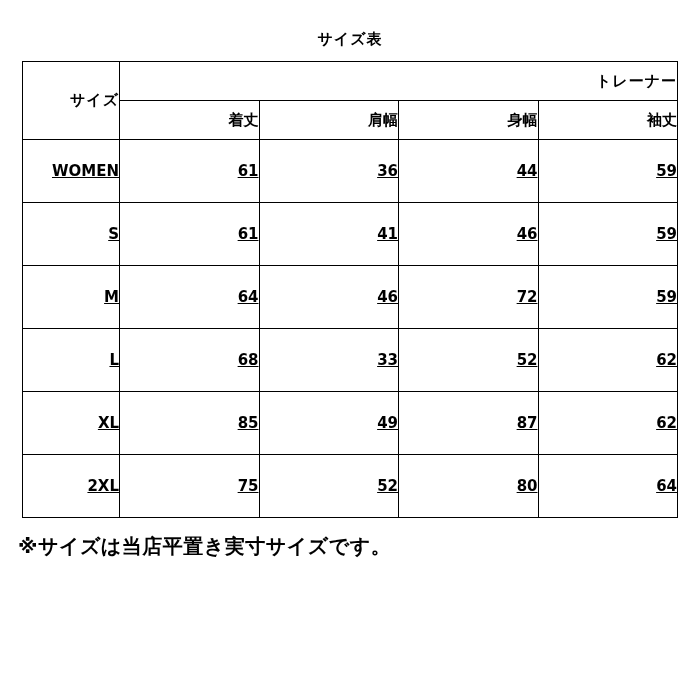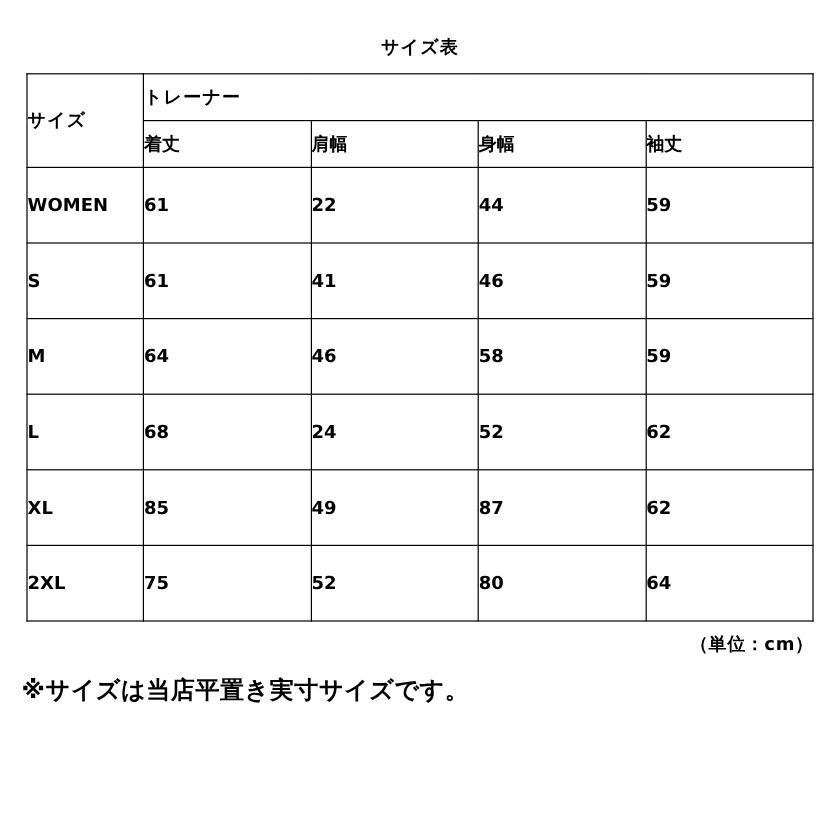--- a/index.html
+++ b/index.html
@@ -33,36 +33,37 @@
     padding: 0 22px;
   }
   table.size-table {
     border-collapse: collapse;
     width: 656px;
     table-layout: fixed;
   }
   table.size-table td,
   table.size-table th {
     border: 1px solid #000000;
-    text-align: left;
+    text-align: right;
     vertical-align: middle;
     font-size: 15px;
     font-weight: bold;
     padding: 0;
   }
   .row-head td,
   .row-head th {
     height: 38px;
   }
   .row-sub td,
   .row-sub th {
     height: 38px;
   }
   .row-data td {
     height: 62px;
+    text-decoration: underline;
   }
   .col-size { width: 96px; }
   .col-m { width: 140px; }
   .cat-head {
     font-size: 15px;
     letter-spacing: 1px;
   }
   .size-head {
     font-size: 15px;
     letter-spacing: 1px;
@@ -101,42 +102,42 @@
       <tr class="row-sub">
         <td class="col-m">着丈</td>
         <td class="col-m">肩幅</td>
         <td class="col-m">身幅</td>
         <td class="col-m">袖丈</td>
       </tr>
 
       <tr class="row-data">
         <td>WOMEN</td>
         <td>61</td>
-        <td>22</td>
+        <td>36</td>
         <td>44</td>
         <td>59</td>
       </tr>
       <tr class="row-data">
         <td>S</td>
         <td>61</td>
         <td>41</td>
         <td>46</td>
         <td>59</td>
       </tr>
       <tr class="row-data">
         <td>M</td>
         <td>64</td>
         <td>46</td>
-        <td>58</td>
+        <td>72</td>
         <td>59</td>
       </tr>
       <tr class="row-data">
         <td>L</td>
         <td>68</td>
-        <td>24</td>
+        <td>33</td>
         <td>52</td>
         <td>62</td>
       </tr>
       <tr class="row-data">
         <td>XL</td>
         <td>85</td>
         <td>49</td>
         <td>87</td>
         <td>62</td>
       </tr>
@@ -144,19 +145,18 @@
         <td>2XL</td>
         <td>75</td>
         <td>52</td>
         <td>80</td>
         <td>64</td>
       </tr>
     </tbody>
       </table>
   </div>
 
-  <div class="unit">（単位：cm）</div>
 
   <div class="notes">
     <div>※サイズは当店平置き実寸サイズです。</div>
   </div>
 
 </div>
 
 </body></html>

